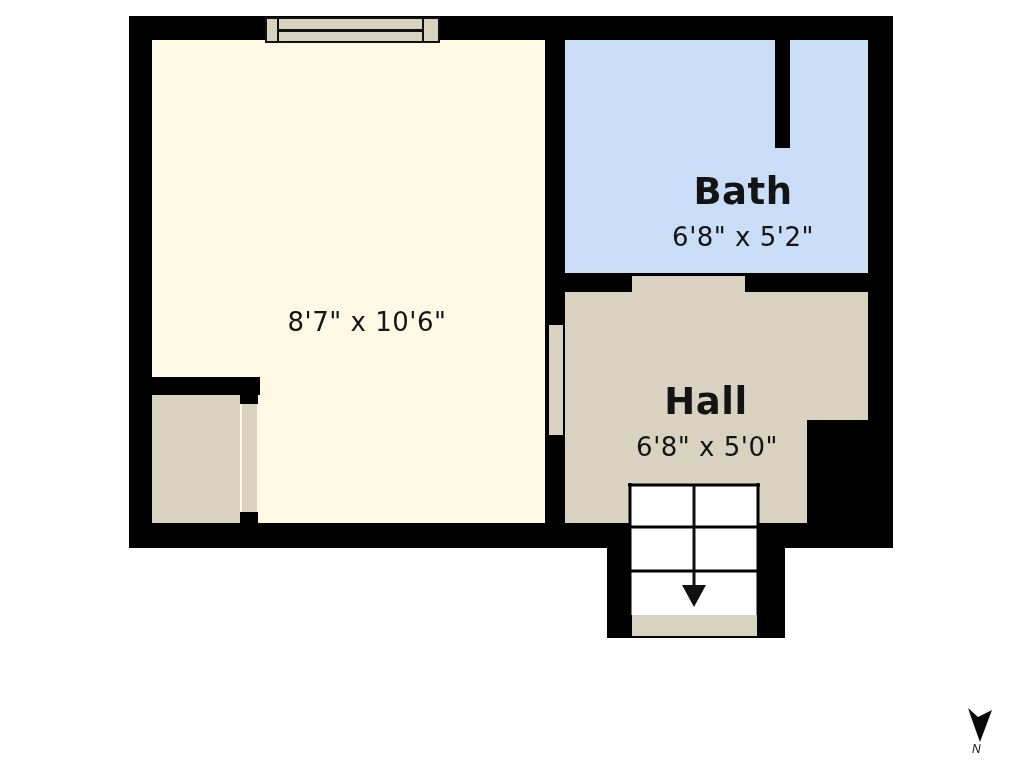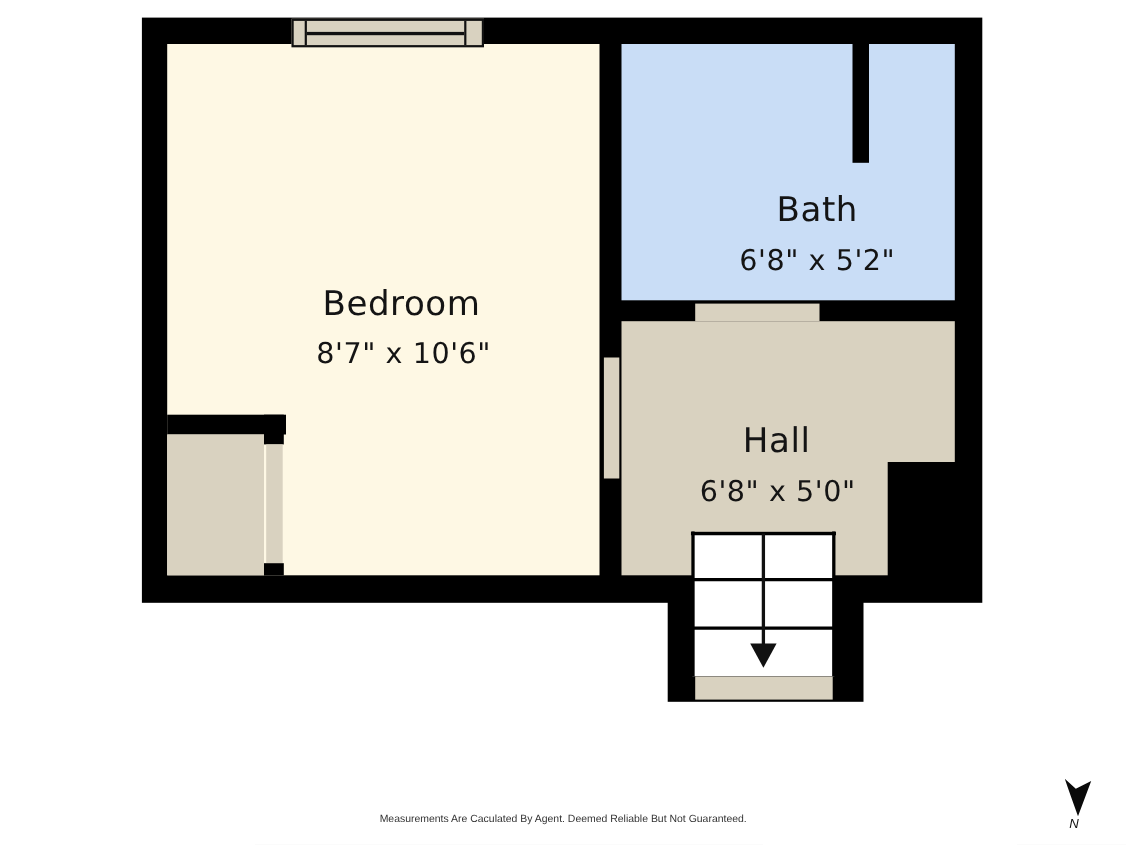--- a/index.html
+++ b/index.html
@@ -3,21 +3,21 @@
 <meta charset="utf-8">
 <style>
   html,body{margin:0;padding:0;background:#ffffff;}
   .canvas{position:relative;width:1024px;height:768px;background:#ffffff;overflow:hidden;
           font-family:"DejaVu Sans",sans-serif;}
   .abs{position:absolute;}
   .wall{position:absolute;background:#000000;}
   .floor{position:absolute;}
   .label{position:absolute;transform:translate(-50%,-50%);color:#141414;text-align:center;
          white-space:nowrap;letter-spacing:0.5px;}
-  .room-name{font-size:31px;}
+  .room-name{font-size:37px;font-weight:bold;}
   .room-dim{font-size:26px;}
   
   .window{position:absolute;left:265px;top:17px;width:175px;height:26px;
           background:#D9D2C0;border:2px solid #111;box-sizing:border-box;}
   .window .cap-line{position:absolute;top:0;bottom:0;width:2px;background:#111;}
   .window .mid-line{position:absolute;left:12px;right:16px;top:10px;height:3px;background:#111;}
   
   .landing{position:absolute;left:632px;top:615px;width:125px;height:21px;background:#D9D2C0;}
   
   .disclaimer{position:absolute;left:0;right:0;top:739px;text-align:center;font-size:9.5px;
@@ -63,30 +63,28 @@
     <line x1="130" y1="0" x2="130" y2="132" stroke="#000" stroke-width="3"></line>
     <line x1="0" y1="44" x2="132" y2="44" stroke="#000" stroke-width="3"></line>
     <line x1="0" y1="88" x2="132" y2="88" stroke="#000" stroke-width="3"></line>
     <g>
       <line x1="66" y1="2" x2="66" y2="104" stroke="#111" stroke-width="3"></line>
       <polygon points="54,102 78,102 66,124" fill="#111"></polygon>
     </g>
   </svg>
   <div class="landing" style="background-color: rgb(217, 210, 192);"></div>
 
-  <div class="label room-name" style="left:365px;top:276px;">Bedroom</div>
   <div class="label room-dim" style="left:367px;top:322px;">8'7" x 10'6"</div>
 
   <div class="label room-name" style="left:743px;top:191px;">Bath</div>
   <div class="label room-dim" style="left:743px;top:237px;">6'8" x 5'2"</div>
 
   <div class="label room-name" style="left:706px;top:401px;text-align:center;">Hall</div>
   <div class="label room-dim" style="left:707px;top:447px;">6'8" x 5'0"</div>
 
-  <div class="disclaimer">Measurements Are Caculated By Agent. Deemed Reliable But Not Guaranteed.</div>
 
   <div class="compass">
     <svg width="50" height="62" viewBox="0 0 50 62">
       <path d="M13,8 L23,17 L37,10 L25,42 Q17,20 13,8 Z" fill="#0a0a0a"></path>
     </svg>
     <div class="n">N</div>
   </div>
 
 </div>
 

